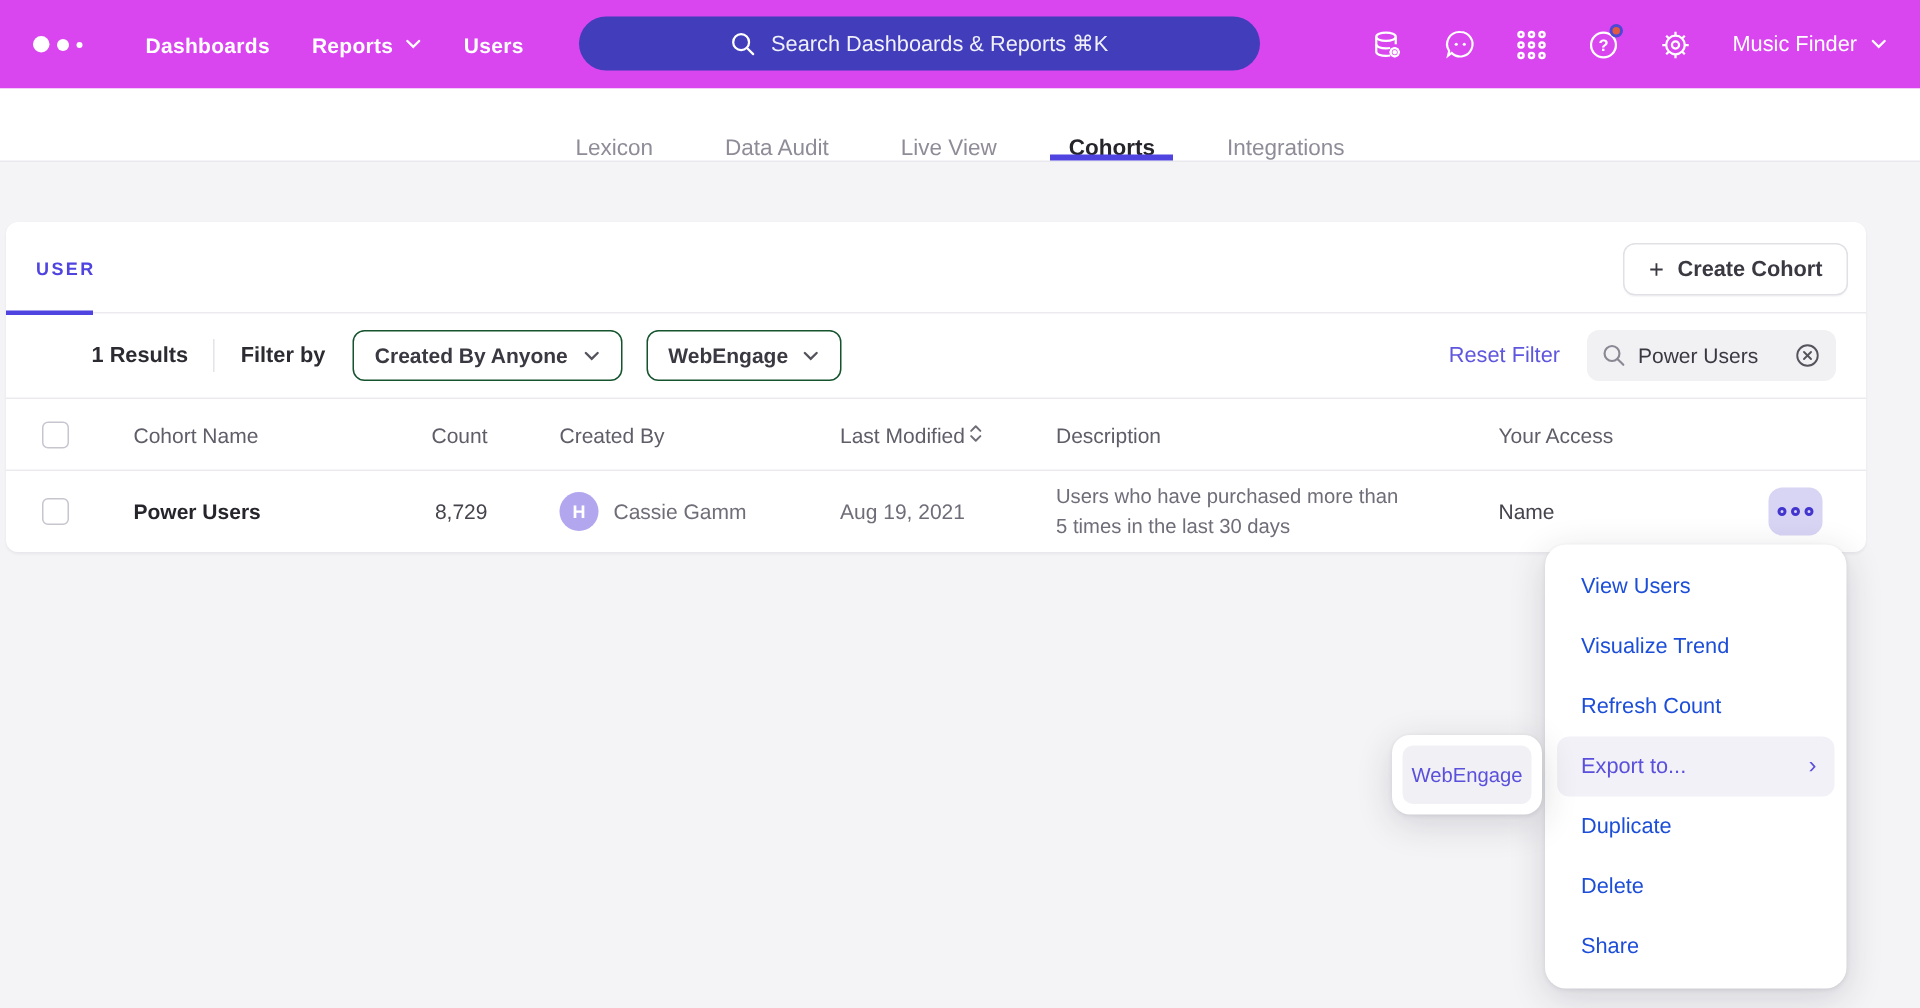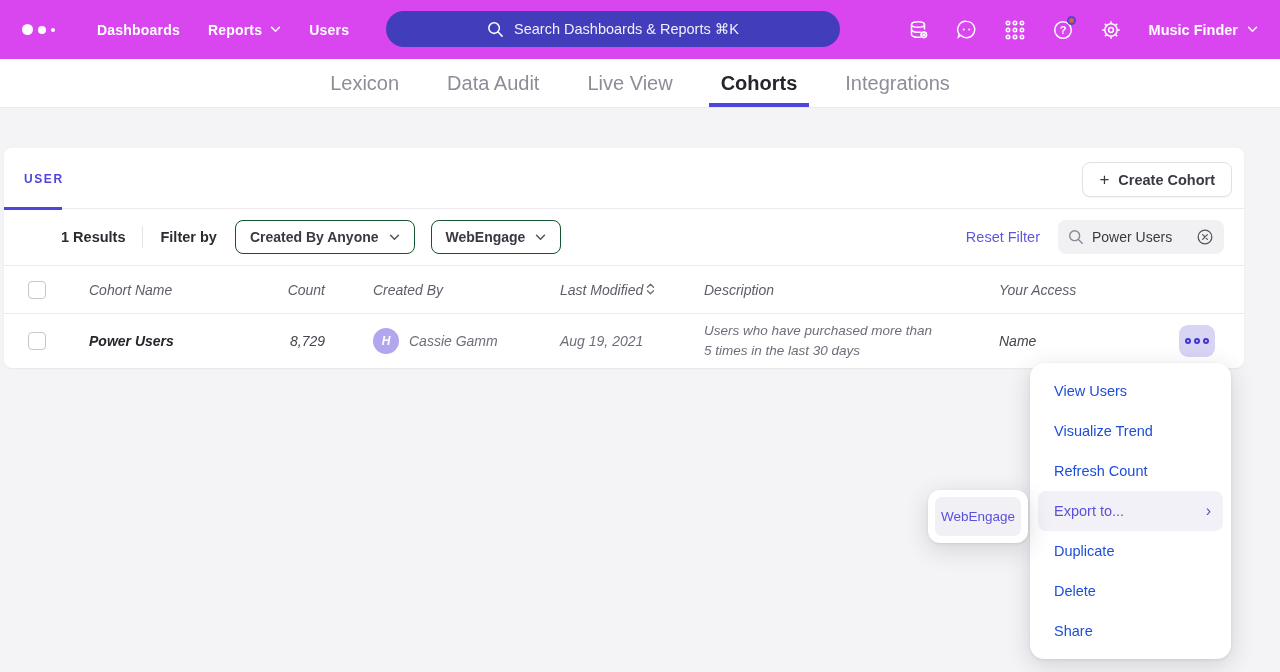--- a/index.html
+++ b/index.html
@@ -29,31 +29,31 @@
     position:absolute; left:386px; top:11px; width:454px; height:36px;
     background:#413dbb; border-radius:18px; display:flex; align-items:center;
     justify-content:center; gap:10px; color:rgba(255,255,255,.92); font-size:14.5px;
     cursor:text;
   }
   .nav-right{ position:absolute; right:0; top:0; height:59px; display:flex; align-items:center; }
   .nav-icon{ width:48px; height:59px; display:flex; align-items:center; justify-content:center;
     cursor:pointer; position:relative;}
   .badge-dot{ position:absolute; top:16px; right:11px; width:9px; height:9px; border-radius:50%;
     background:#e25a41; border:2px solid #4c49d6;}
-  .account{ font-size:14.5px; font-weight:700; display:flex; align-items:center; gap:9px;
+  .account{ font-size:14.5px; font-weight:400; display:flex; align-items:center; gap:9px;
     padding:0 22px 0 14px; cursor:pointer; height:59px;}
 
   
   .subnav{
     position:absolute; top:59px; left:0; width:1280px; height:49px; background:#fff;
     display:flex; align-items:stretch; justify-content:center; gap:0;
     border-bottom:1px solid #e9e8ed;
   }
-  .subtab{ position:relative; display:flex; align-items:center; padding:0 24px;
-    font-size:20px; color:#8f8c98; cursor:pointer;}
+  .subtab{ position:relative; display:flex; align-items:flex-end; padding:0 24px;
+    font-size:15px; color:#8f8c98; cursor:pointer;}
   .subtab.active{ color:#26252b; font-weight:700;}
   .subtab.active::after{ content:""; position:absolute; left:12px; right:12px; bottom:0;
     height:4px; background:#4f44e0; }
 
   
   .card{
     position:absolute; top:148px; left:4px; width:1240px; height:220px; background:#fff;
     border-radius:8px; box-shadow:0 1px 2px rgba(40,38,60,.06);
   }
   .tabrow{ position:relative; height:61px; border-bottom:1px solid #eceaef; }
@@ -79,21 +79,20 @@
   .reset{ margin-left:auto; font-size:14.5px; color:#5f57dd; cursor:pointer; margin-right:18px;}
   .searchpill{ width:166px; height:34px; background:#f1f1f4; border-radius:8px; display:flex;
     align-items:center; padding:0 10px; gap:8px; color:#6f6d78; cursor:text;}
   .searchpill .val{ font-size:14px; color:#3a3841; flex:1;}
   .clear-x{ cursor:pointer; display:flex; }
 
   
   .thead, .trow{
     display:grid; grid-template-columns:65px 200px 56px 215px 144px 275px 170px 1fr;
     align-items:center;
-    font-style:italic;
   }
   .thead{ height:49px; border-top:1px solid #eceaef; border-bottom:1px solid #eceaef;
     color:#5f5d68; font-size:14px;}
   .trow{ height:53px; font-size:14px;}
   .cell-cb{ display:flex; justify-content:flex-start; padding-left:24px;}
   .checkbox{ width:18px; height:18px; border:1.5px solid #c7c5ce; border-radius:4px;
     background:#fff; cursor:pointer;}
   .c-name{ padding-left:20px;}
   .c-count{ text-align:right;}
   .c-creator{ padding-left:48px; display:flex; align-items:center; gap:10px;}

